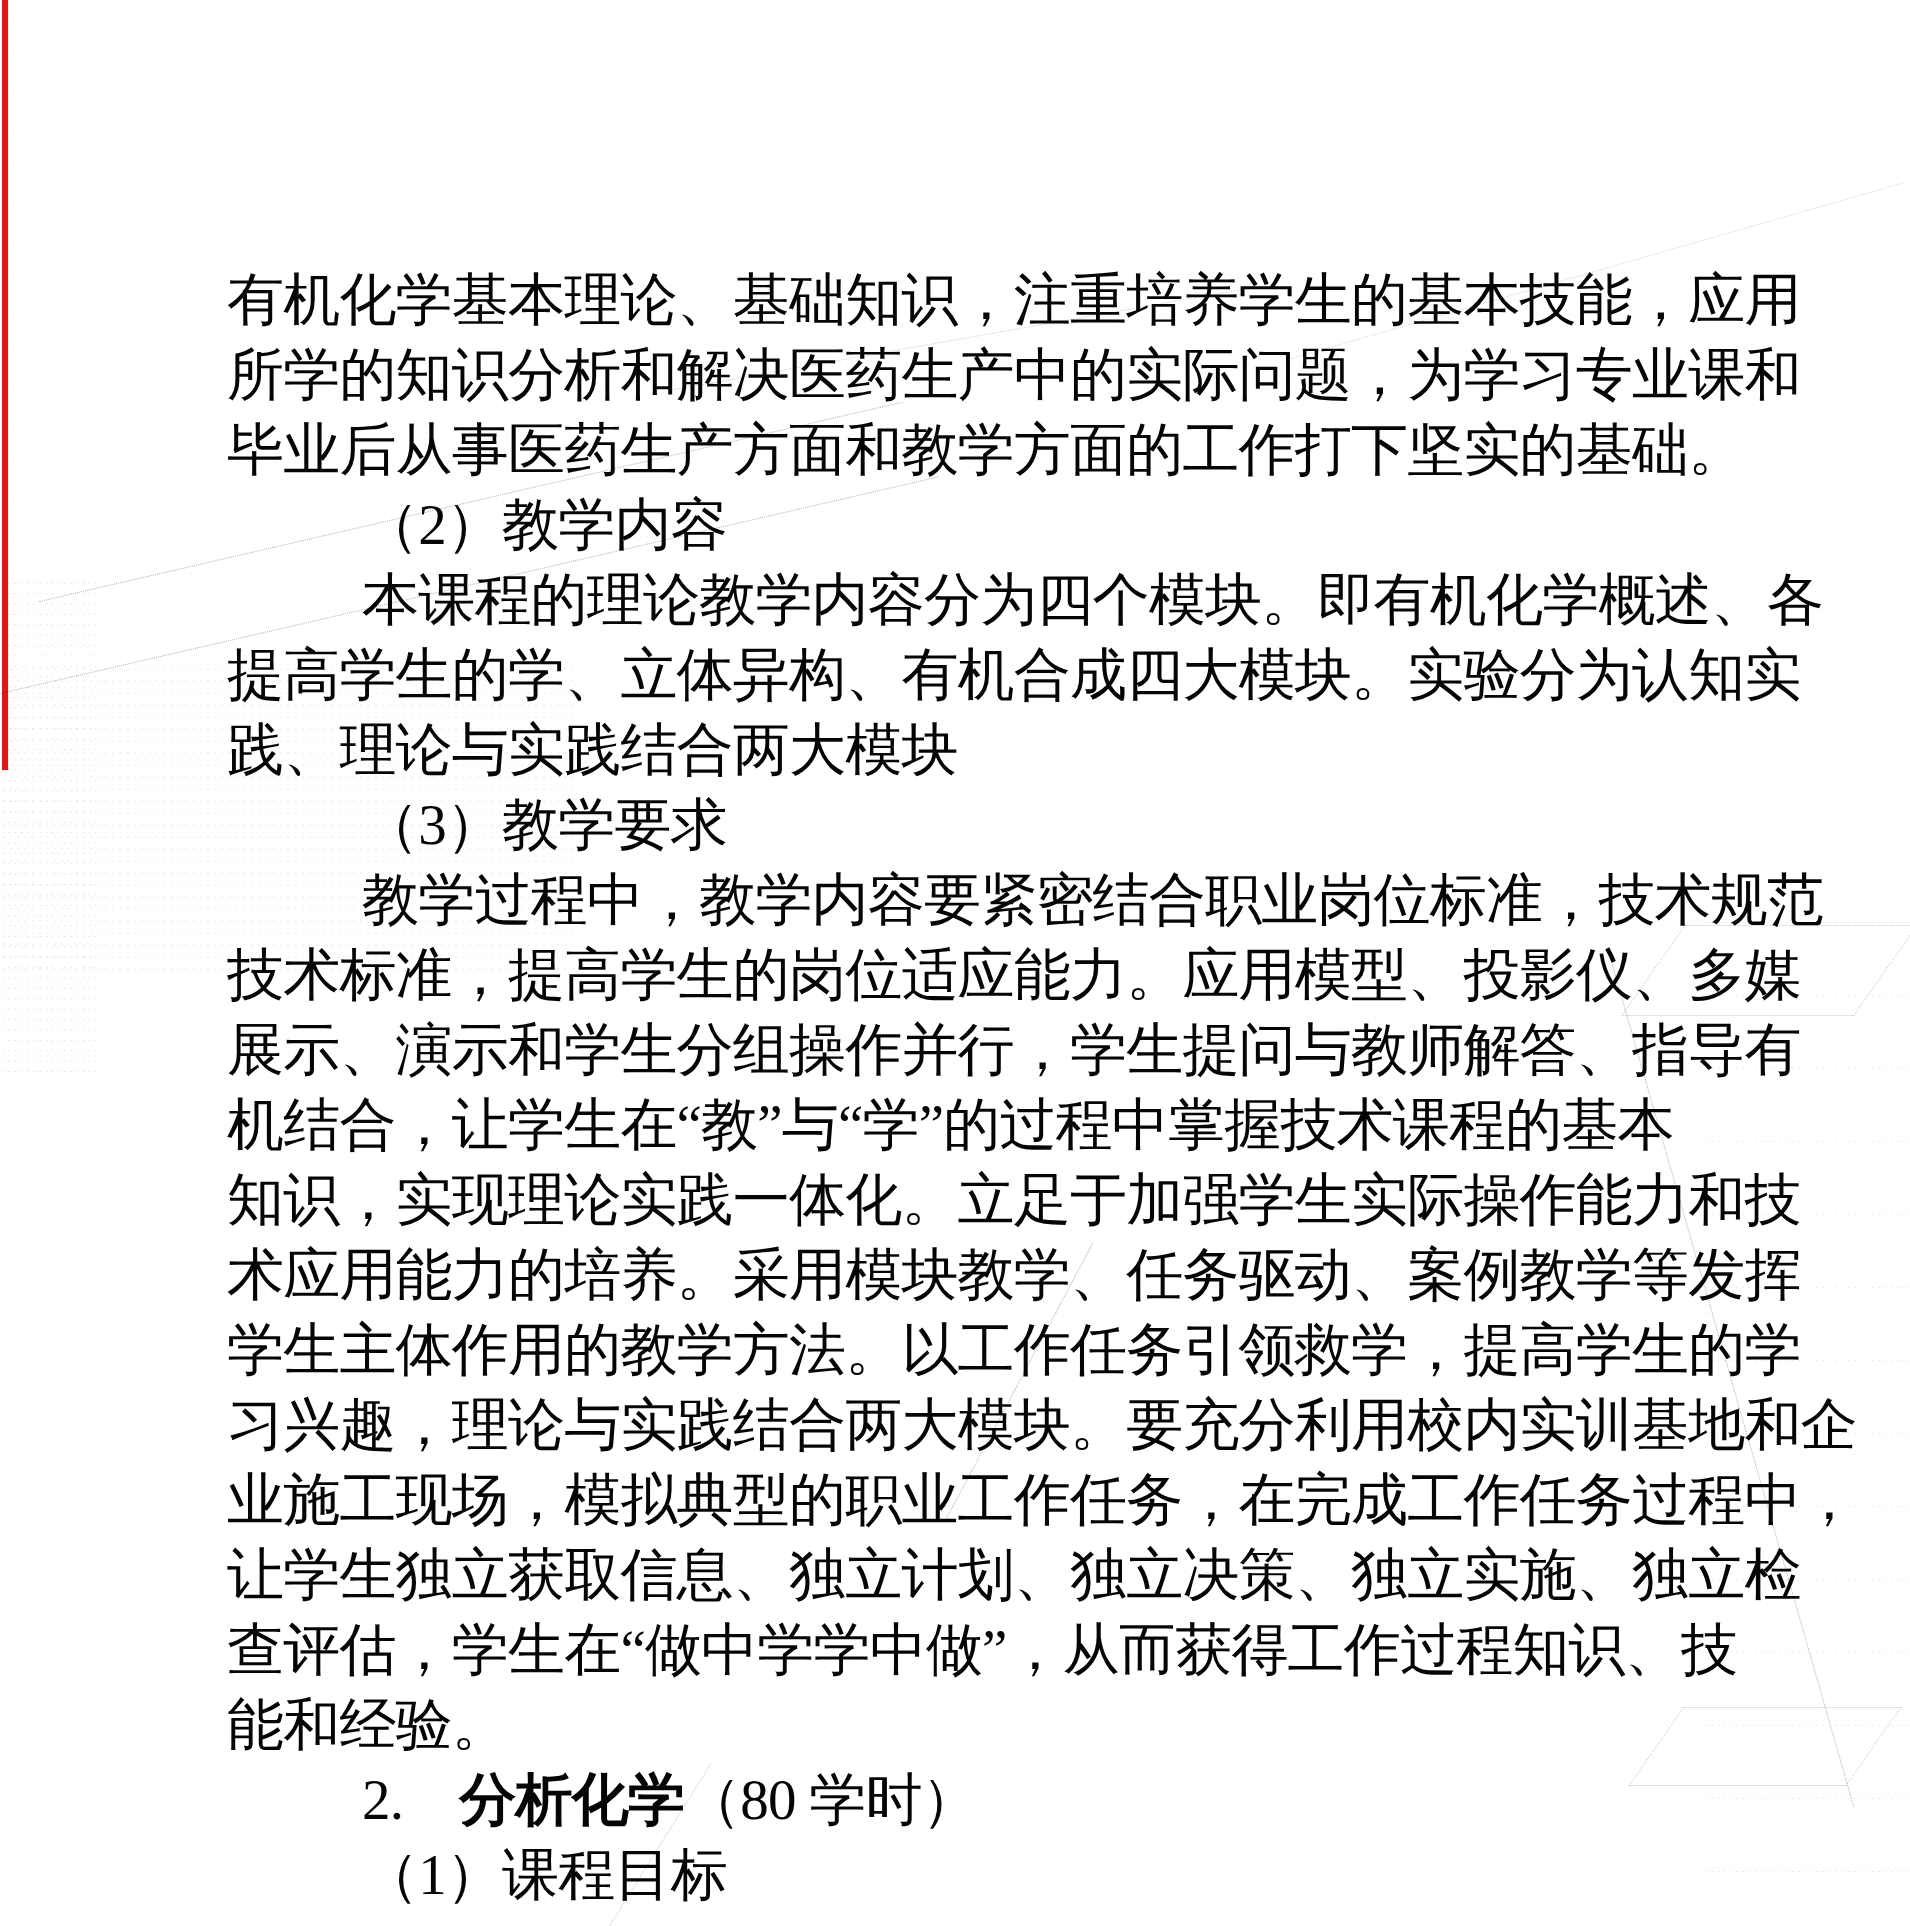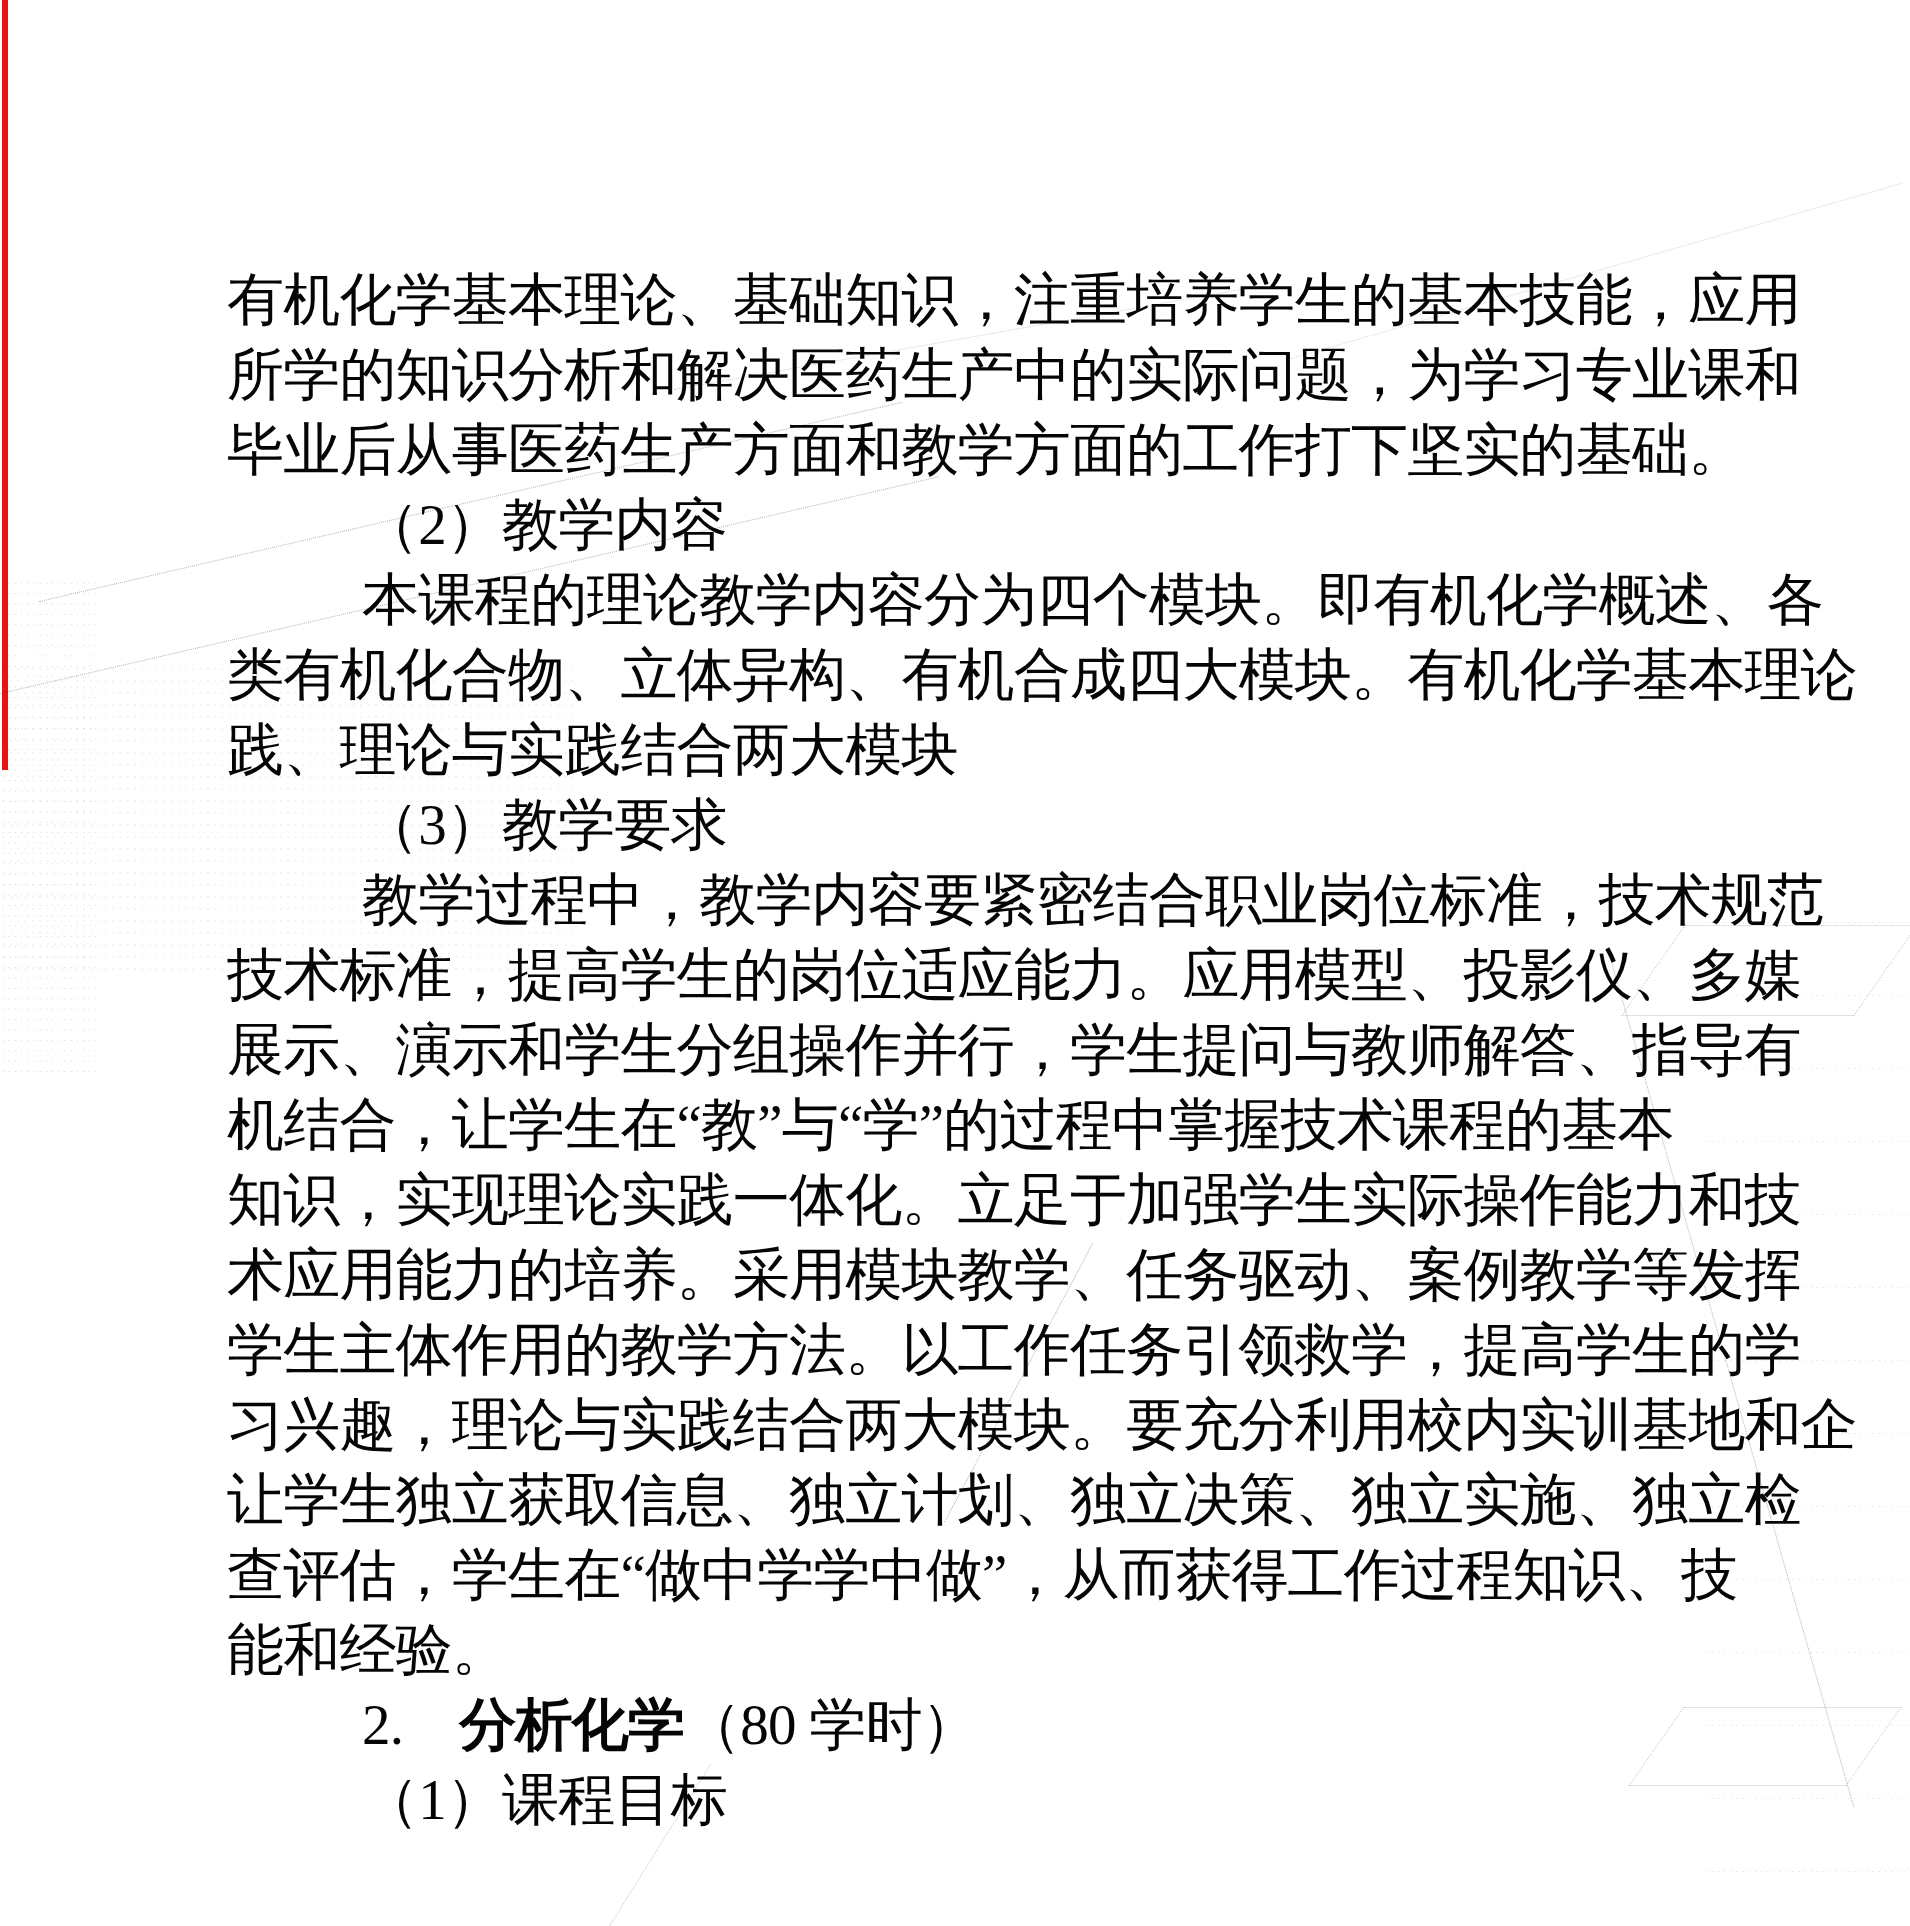--- a/index.html
+++ b/index.html
@@ -100,30 +100,31 @@
 <div class="diag g10"></div>
 <div class="ghost-box b1"></div>
 <div class="ghost-box b2"></div>
 
 <main class="text-block">
     <div class="text-line"><span>有机化学基本理论、基础知识，注重培养学生的基本技能，应用</span></div>
     <div class="text-line"><span>所学的知识分析和解决医药生产中的实际问题，为学习专业课和</span></div>
     <div class="text-line"><span>毕业后从事医药生产方面和教学方面的工作打下坚实的基础。</span></div>
     <div class="text-line indent"><span>（2）教学内容</span></div>
     <div class="text-line indent"><span>本课程的理论教学内容分为四个模块。即有机化学概述、各</span></div>
-    <div class="text-line"><span>类有机化合物、立体异构、有机合成四大模块。有机化学基本理论</span></div>
+    <div class="text-line"><span>提高学生的学、立体异构、有机合成四大模块。实验分为认知实</span></div>
     <div class="text-line"><span>践、理论与实践结合两大模块</span></div>
     <div class="text-line indent"><span>（3）教学要求</span></div>
     <div class="text-line indent"><span>教学过程中，教学内容要紧密结合职业岗位标准，技术规范</span></div>
     <div class="text-line"><span>技术标准，提高学生的岗位适应能力。应用模型、投影仪、多媒</span></div>
     <div class="text-line"><span>展示、演示和学生分组操作并行，学生提问与教师解答、指导有</span></div>
     <div class="text-line"><span>机结合，让学生在“教”与“学”的过程中掌握技术课程的基本</span></div>
     <div class="text-line"><span>知识，实现理论实践一体化。立足于加强学生实际操作能力和技</span></div>
     <div class="text-line"><span>术应用能力的培养。采用模块教学、任务驱动、案例教学等发挥</span></div>
     <div class="text-line"><span>学生主体作用的教学方法。以工作任务引领救学，提高学生的学</span></div>
     <div class="text-line"><span>习兴趣，理论与实践结合两大模块。要充分利用校内实训基地和企</span></div>
+    <div class="text-line"><span>业施工现场，模拟典型的职业工作任务，在完成工作任务过程中，</span></div>
     <div class="text-line"><span>让学生独立获取信息、独立计划、独立决策、独立实施、独立检</span></div>
     <div class="text-line"><span>查评估，学生在“做中学学中做”，从而获得工作过程知识、技</span></div>
     <div class="text-line"><span>能和经验。</span></div>
     <div class="text-line indent"><span>2. </span><span class="bold">分析化学</span><span>（80 学时）</span></div>
     <div class="text-line indent"><span>（1）课程目标</span></div>
   </main>
 
 
 </body></html>

